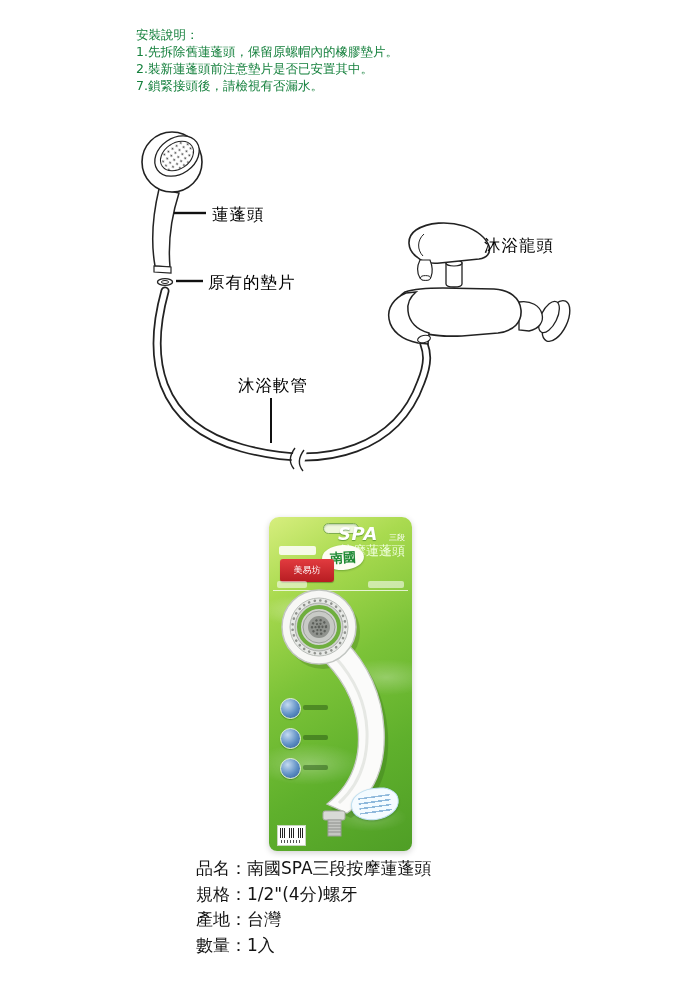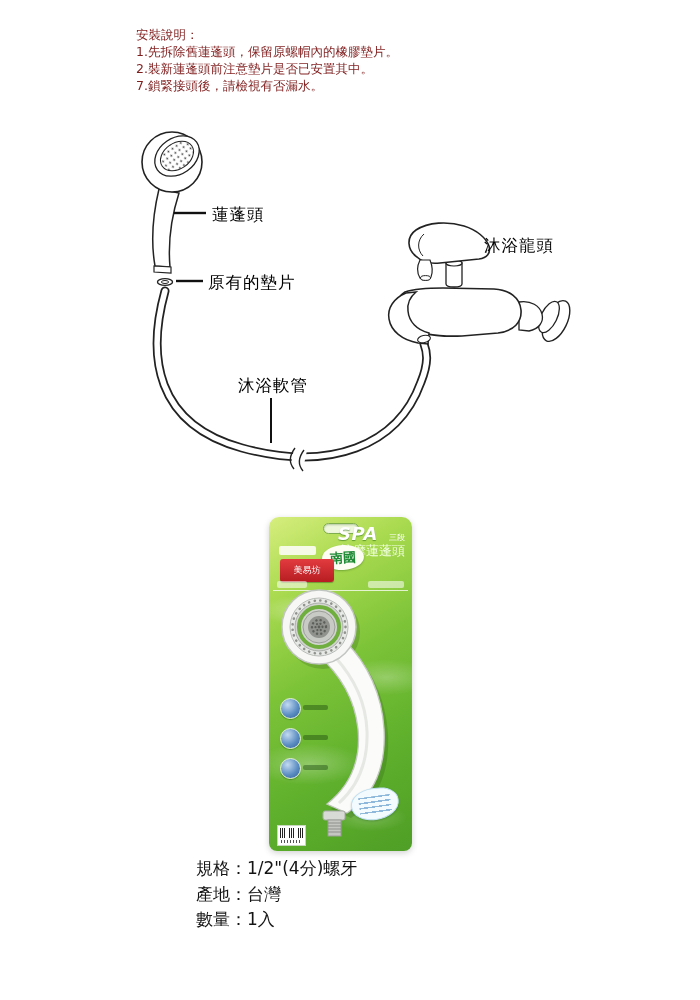--- a/index.html
+++ b/index.html
@@ -2,21 +2,21 @@
 <html><head>
 <meta charset="utf-8">
 <style>
   html,body { margin:0; padding:0; background:#ffffff; }
   .page {
     position:relative; width:700px; height:1000px; background:#fff;
     font-family:"DejaVu Sans","Liberation Sans",sans-serif; color:#111; overflow:hidden;
   }
 
   
-  .instructions { position:absolute; left:136px; top:26px; font-size:12.5px; line-height:17px; color:#7f1d1d; }
+  .instructions { position:absolute; left:136px; top:26px; font-size:12.5px; line-height:17px; color:#15803d; }
 
   
   .diagram { position:absolute; left:0; top:0; }
   .dlabel { font-family:"DejaVu Sans","Liberation Sans",sans-serif; font-size:16.5px; fill:#000; letter-spacing:1px; }
 
   
   .package { position:absolute; left:269px; top:517px; width:143px; height:334px; }
   .pkg-card {
     position:absolute; inset:0; border-radius:10px 10px 8px 8px;
     background:linear-gradient(150deg,#d7ee7e 0%,#a9da4f 20%,#7cc338 45%,#5fb02c 72%,#4f9e26 100%);
@@ -200,18 +200,19 @@
     <div class="pkg-sticker">
       <div class="sticker-lines"></div>
     </div>
     <div class="pkg-barcode">
       <div class="bars"></div>
       <div class="barcode-num"></div>
     </div>
   </div>
 
   <div class="specs">
+    <div>品名：南國SPA三段按摩蓮蓬頭</div>
     <div>規格：1/2"(4分)螺牙</div>
     <div>產地：台灣</div>
     <div>數量：1入</div>
   </div>
 
 </div>
 
 </body></html>

